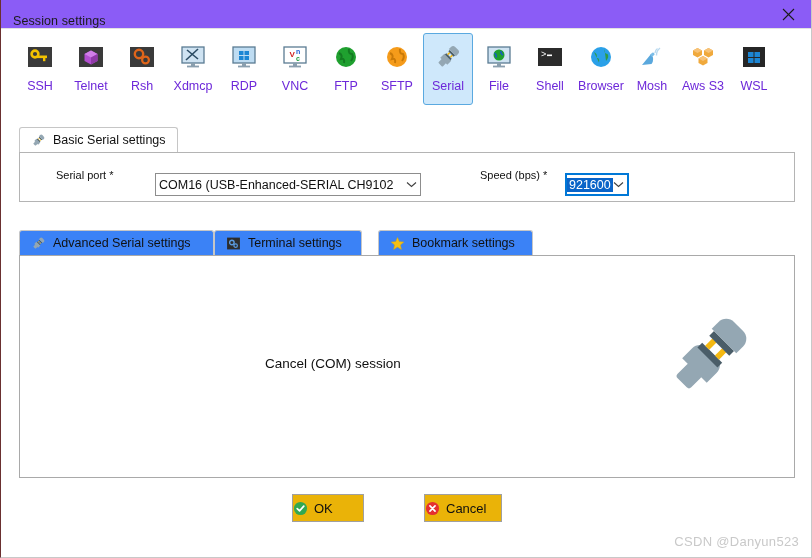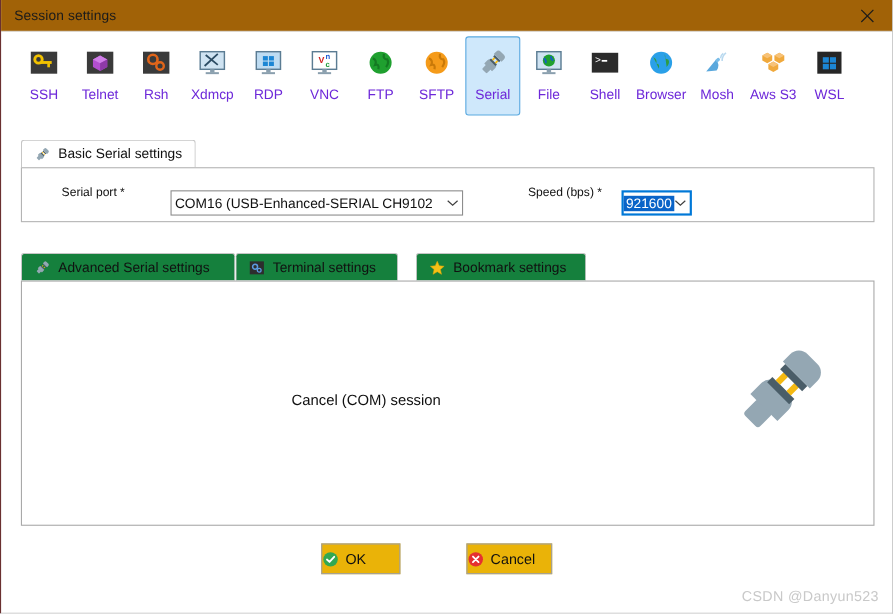--- a/index.html
+++ b/index.html
@@ -14,23 +14,23 @@
     width: 812px; height: 558px;
     background: #ffffff;
     box-sizing: border-box;
     border-left: 1px solid #6a3030;
     border-right: 1px solid #c8c8c8;
     border-bottom: 1px solid #c8c8c8;
   }
   
   .titlebar {
     position: absolute; top: 0; left: 0; right: 0; height: 28px;
-    background: #a16207;
+    background: #8b5cf6;
     border-bottom: 1px solid #e2e2e2;
-    display: flex; align-items: center;
+    display: flex; align-items: flex-end;
   }
   .titlebar-text {
     font-size: 12.5px; color: #1b1b1b;
     margin-left: 12px; letter-spacing: 0.1px;
   }
   .close-btn {
     position: absolute; right: 0; top: 0;
     width: 46px; height: 28px;
     display: flex; align-items: center; justify-content: center;
     cursor: default;
@@ -73,21 +73,21 @@
     position: absolute; left: 18px; top: 127px;
     width: 776px; height: 26px;
   }
   .tab {
     position: absolute;
     height: 25px;
     box-sizing: border-box;
     display: flex; align-items: center;
     padding: 0 11px;
     font-size: 12.5px; color: #111;
-    background: #15803d;
+    background: #3b82f6;
     border: 1px solid #c6c6c6;
     border-bottom: none;
     border-top-left-radius: 3px; border-top-right-radius: 3px;
   }
   .tab.active { background: #ffffff; }
   .tab .tico { margin-right: 7px; display: flex; align-items: center; }
 
   
   .panel-basic {
     position: absolute; left: 18px; top: 152px;

